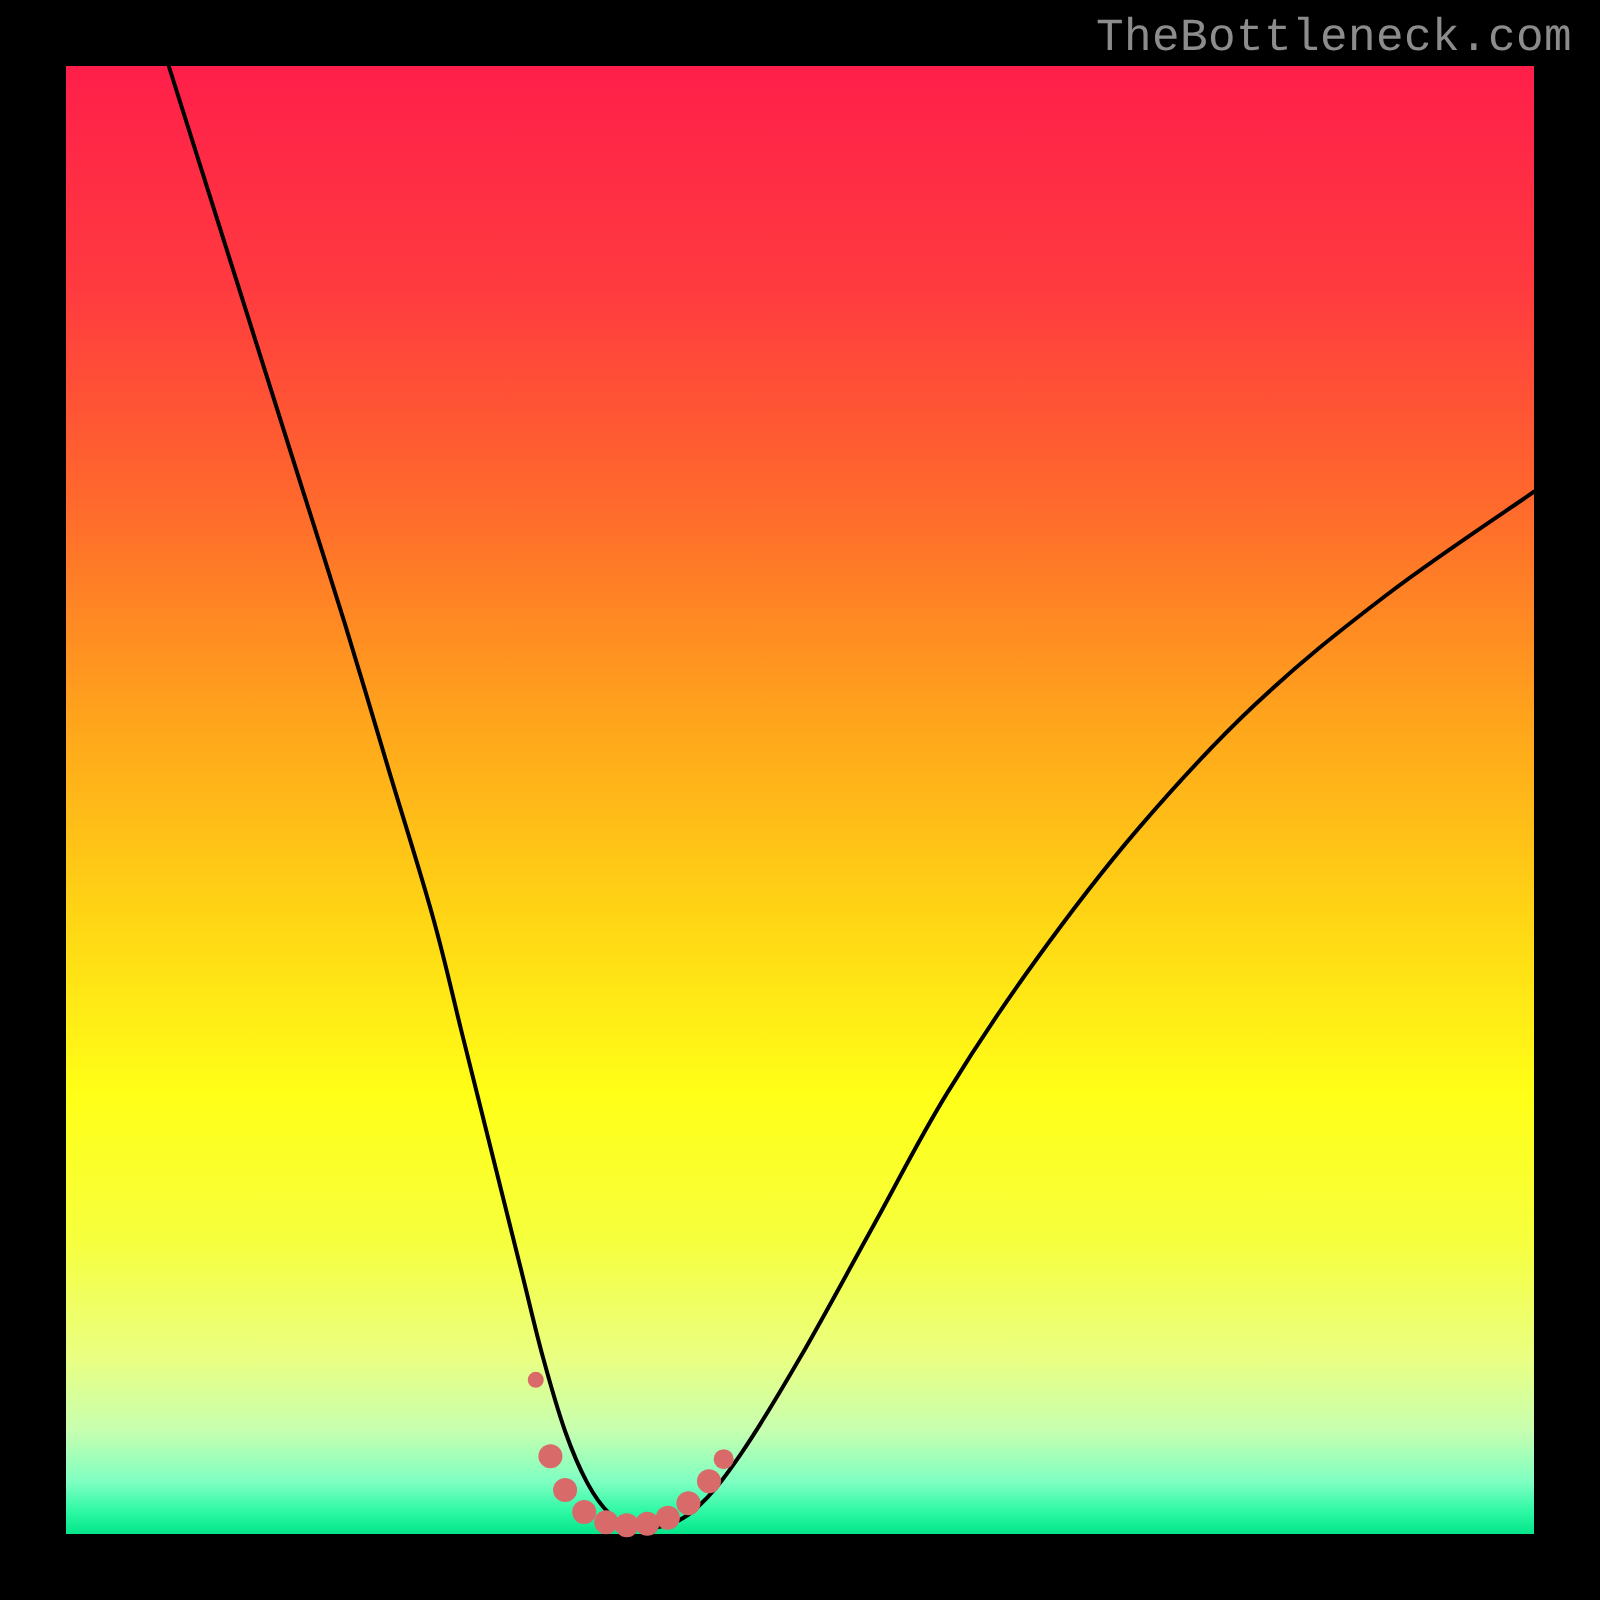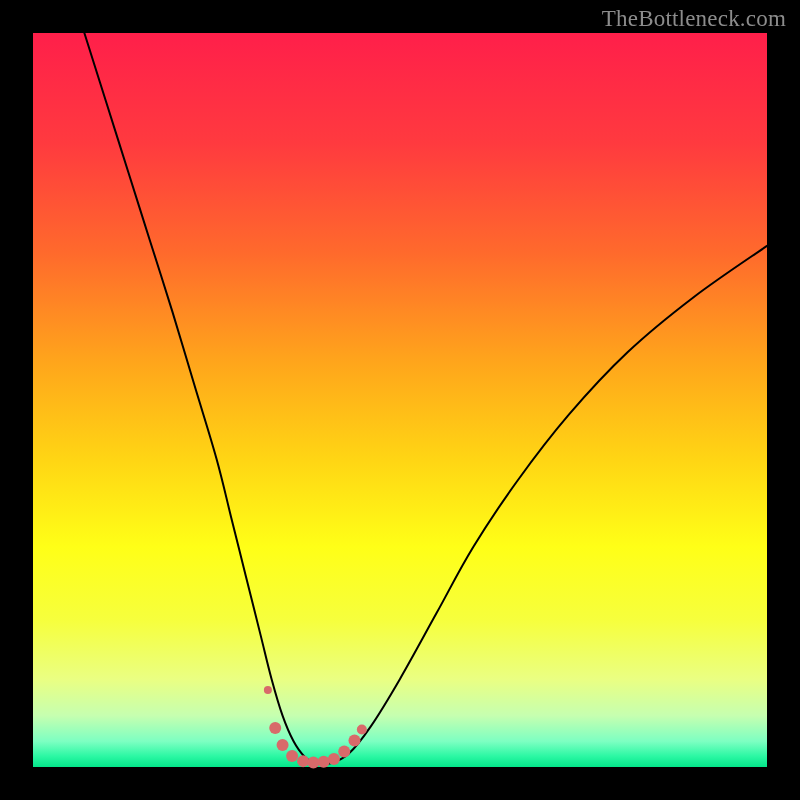--- a/index.html
+++ b/index.html
@@ -21,21 +21,21 @@
   }
   .watermark {
     position: absolute;
     top: 6px;
     right: 14px;
     color: #8c8c8c;
     font-size: 23px;
     font-weight: 500;
     letter-spacing: 0.2px;
     z-index: 10;
-    font-family: Liberation Serif, serif;
+    font-family: Liberation Mono, monospace;
   }
   svg {
     position: absolute;
     left: 0;
     top: 0;
     display: block;
   }
 </style>
 </head>
 <body>

